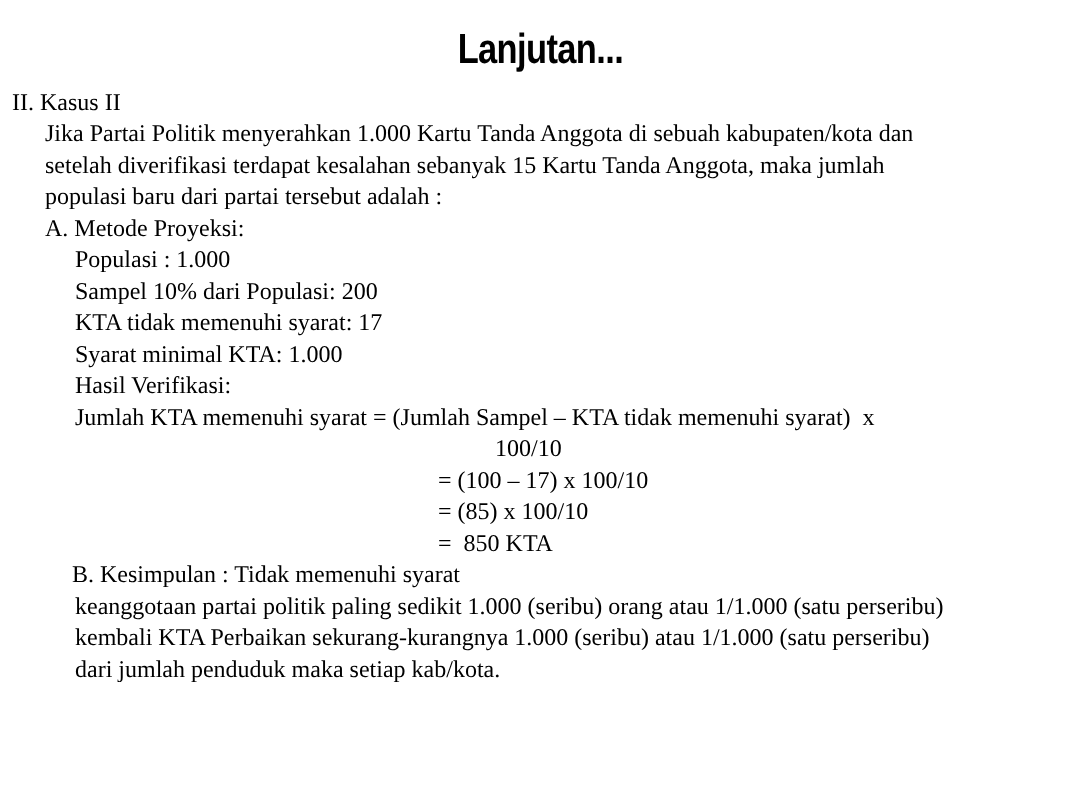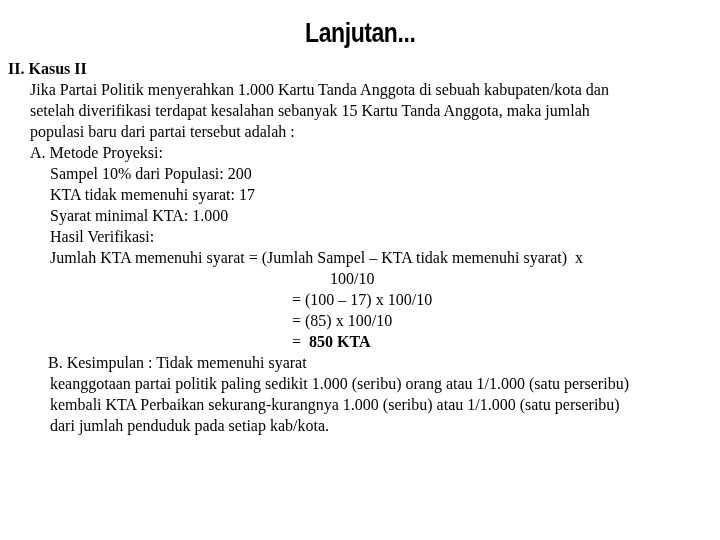--- a/index.html
+++ b/index.html
@@ -39,46 +39,47 @@
     left: 0;
     width: 720px;
     font-family: "Liberation Serif", serif;
     font-size: 16px;
     line-height: 21px;
     color: #000000;
   }
   .line {
     white-space: pre;
   }
-  .seg.b { font-weight: bold; }
+  .seg.b { font-weight: normal; }
   .indent-root   { padding-left: 8px; }
   .indent-level1 { padding-left: 30px; }
   .indent-level2 { padding-left: 50px; }
   .indent-levelB { padding-left: 48px; }
   .indent-eq     { padding-left: 292px; }
   .indent-eqnum  { padding-left: 314px; margin-left: 16px; }
 </style>
 </head>
 <body>
 
 <div class="slide">
   <h1 class="slide-title"><span class="condense">Lanjutan...</span></h1>
   <div class="slide-body">
       <div class="line indent-root"><span class="seg b">II. Kasus II</span></div>
       <div class="line indent-level1"><span class="seg">Jika Partai Politik menyerahkan 1.000 Kartu Tanda Anggota di sebuah kabupaten/kota dan</span></div>
       <div class="line indent-level1"><span class="seg">setelah diverifikasi terdapat kesalahan sebanyak 15 Kartu Tanda Anggota, maka jumlah</span></div>
       <div class="line indent-level1"><span class="seg">populasi baru dari partai tersebut adalah :</span></div>
       <div class="line indent-level1"><span class="seg">A. Metode Proyeksi:</span></div>
+      <div class="line indent-level2"><span class="seg">Populasi : 1.000</span></div>
       <div class="line indent-level2"><span class="seg">Sampel 10% dari Populasi: 200</span></div>
       <div class="line indent-level2"><span class="seg">KTA tidak memenuhi syarat: 17</span></div>
       <div class="line indent-level2"><span class="seg">Syarat minimal KTA: 1.000</span></div>
       <div class="line indent-level2"><span class="seg">Hasil Verifikasi:</span></div>
       <div class="line indent-level2"><span class="seg">Jumlah KTA memenuhi syarat = (Jumlah Sampel – KTA tidak memenuhi syarat)  x</span></div>
       <div class="line indent-eqnum"><span class="seg">100/10</span></div>
       <div class="line indent-eq"><span class="seg">= (100 – 17) x 100/10</span></div>
       <div class="line indent-eq"><span class="seg">= (85) x 100/10</span></div>
       <div class="line indent-eq"><span class="seg">=  </span><span class="seg b">850 KTA</span></div>
       <div class="line indent-levelB"><span class="seg">B. Kesimpulan : Tidak memenuhi syarat</span></div>
       <div class="line indent-level2"><span class="seg">keanggotaan partai politik paling sedikit 1.000 (seribu) orang atau 1/1.000 (satu perseribu)</span></div>
       <div class="line indent-level2"><span class="seg">kembali KTA Perbaikan sekurang-kurangnya 1.000 (seribu) atau 1/1.000 (satu perseribu)</span></div>
-      <div class="line indent-level2"><span class="seg">dari jumlah penduduk pada setiap kab/kota.</span></div>
+      <div class="line indent-level2"><span class="seg">dari jumlah penduduk maka setiap kab/kota.</span></div>
     </div>
 </div>
 
 </body></html>

